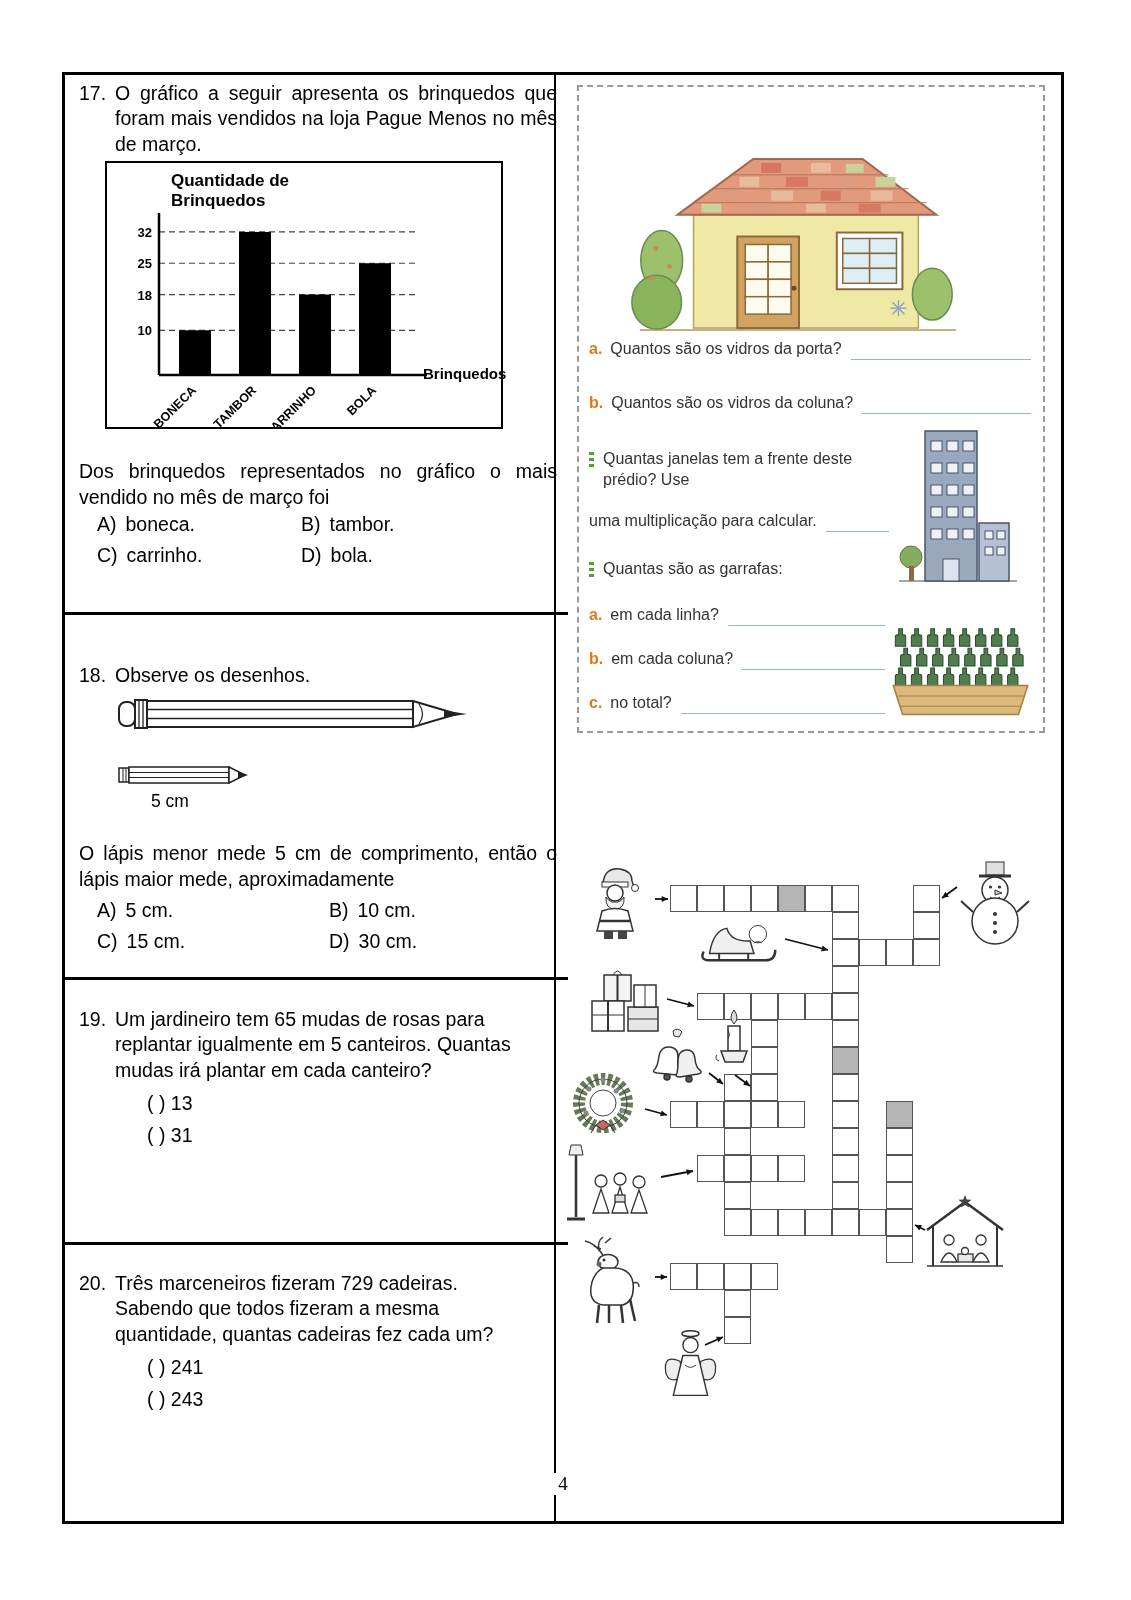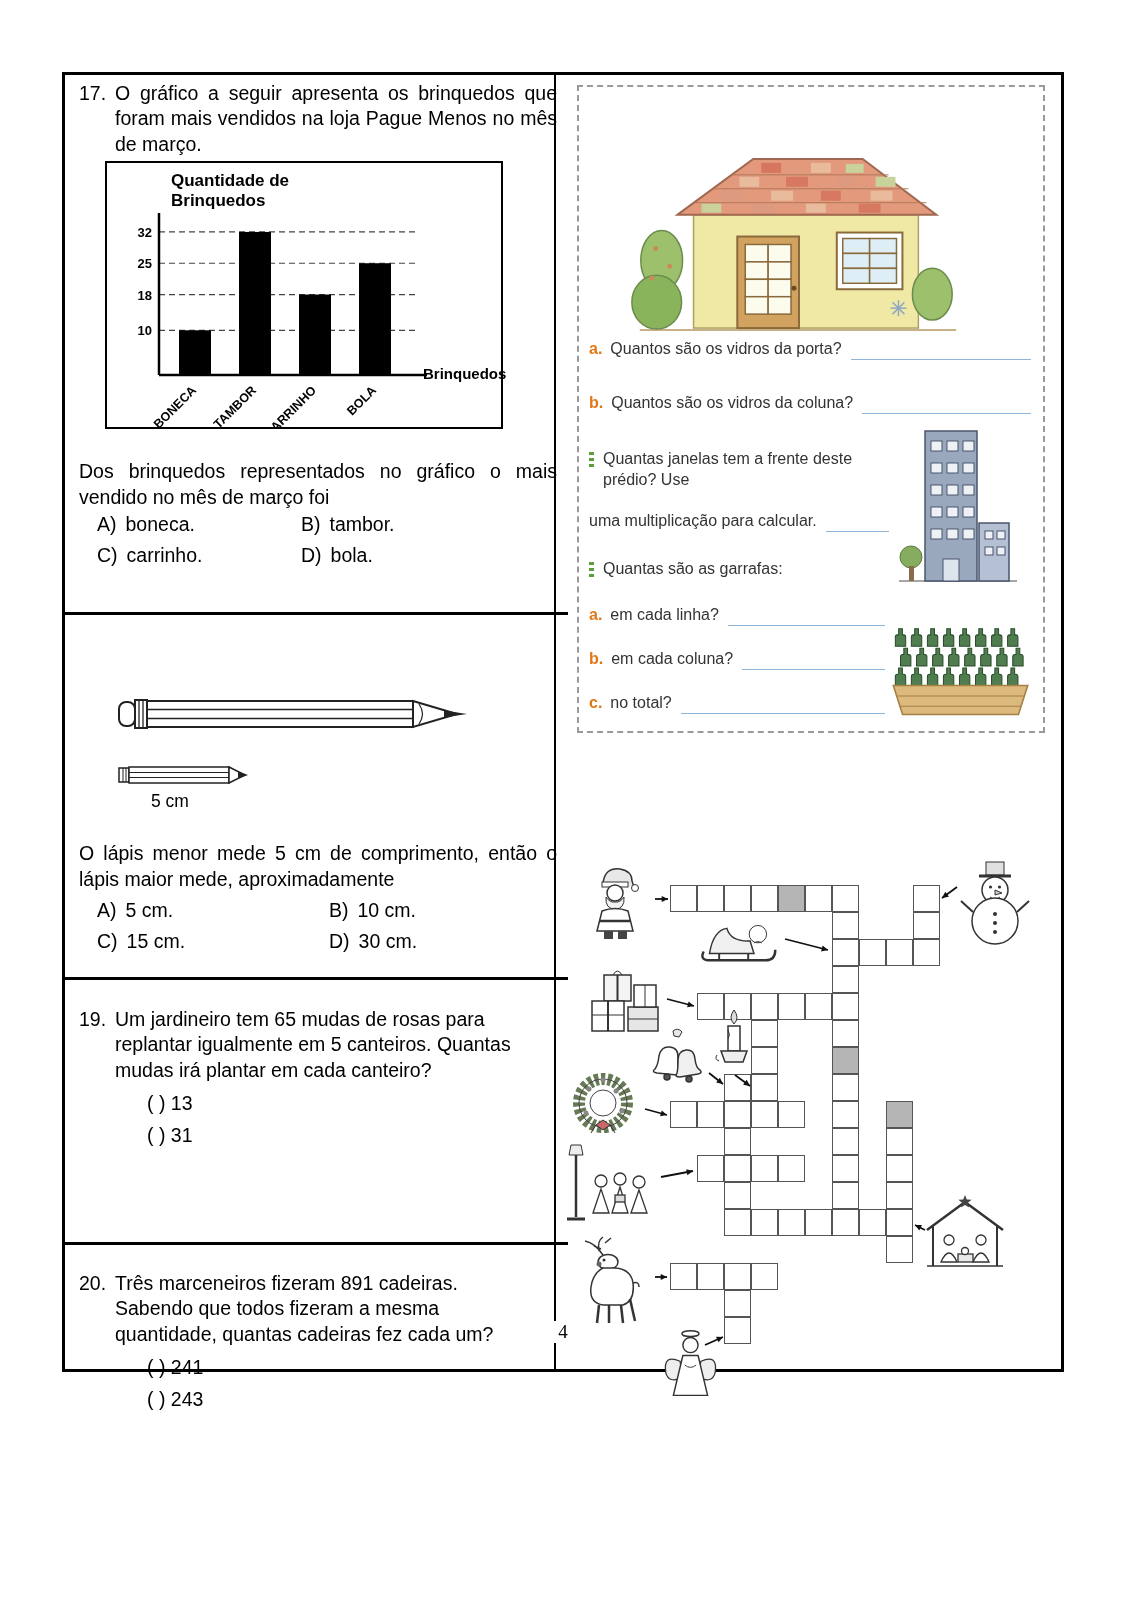--- a/index.html
+++ b/index.html
@@ -1,19 +1,19 @@
 <!DOCTYPE html>
 <html><head>
 <meta charset="utf-8">
 <style>
   *{margin:0;padding:0;box-sizing:border-box}
   html,body{width:1131px;height:1600px;background:#fff;overflow:hidden}
   body{font-family:"Liberation Sans",sans-serif;color:#000;position:relative}
   .sheet{position:absolute;inset:0;background:#fff}
-  .frame{position:absolute;left:62px;top:72px;width:1002px;height:1300px;border:3px solid #000;background:#fff}
+  .frame{position:absolute;left:62px;top:72px;width:1002px;height:1452px;border:3px solid #000;background:#fff}
   .col-left{position:absolute;left:14px;top:0;width:478px;height:100%}
   .vline{position:absolute;left:489px;top:0;width:2px;height:100%;background:#000}
   .col-right{position:absolute;left:498px;top:0;width:496px;height:100%}
   .pagenum{position:absolute;bottom:26px;left:50%;transform:translateX(-50%);background:#fff;padding:0 14px;font-size:19px;font-family:"Liberation Serif",serif}
 
   
   .ablock{position:absolute;left:0;width:100%}
   .qrow{display:flex;align-items:flex-start}
   .qnum{flex:0 0 36px;font-size:19.5px;line-height:1.3}
   .qtext{flex:1;font-size:19.5px;line-height:1.3}
@@ -109,20 +109,26 @@
             <span>carrinho.</span>
           </div>
           <div class="opt">
             <span>D)</span>
             <span>bola.</span>
           </div>
         </div>
 
       <div class="hr" style="top:537px"></div>
 
+      <div class="ablock" style="top:588px">
+        <div class="qrow">
+          <span class="qnum">18.</span>
+          <p class="qtext">Observe os desenhos.</p>
+        </div>
+      </div>
 
       <div class="pencil-wrap" style="top:620px;left:34px">
         <svg viewBox="0 0 370 38" width="370" height="38">
           <rect x="6" y="7" width="16" height="24" rx="7" fill="#fff" stroke="#222" stroke-width="2"></rect>
           <rect x="22" y="5" width="12" height="28" fill="#fff" stroke="#222" stroke-width="2"></rect>
           <line x1="26" y1="5" x2="26" y2="33" stroke="#222" stroke-width="1.3"></line>
           <line x1="30" y1="5" x2="30" y2="33" stroke="#222" stroke-width="1.3"></line>
           <rect x="34" y="6" width="266" height="26" fill="#fff" stroke="#222" stroke-width="2"></rect>
           <line x1="34" y1="14.5" x2="300" y2="14.5" stroke="#222" stroke-width="1.3"></line>
           <line x1="34" y1="23.5" x2="300" y2="23.5" stroke="#222" stroke-width="1.3"></line>
@@ -177,21 +183,21 @@
             <div class="copt">(  ) 13</div>
             <div class="copt">(  ) 31</div>
           </div>
       </div>
 
       <div class="hr" style="top:1167px"></div>
 
       <div class="ablock" style="top:1196px">
         <div class="qrow">
           <span class="qnum">20.</span>
-          <p class="qtext qtext-narrow">Três marceneiros fizeram 891 cadeiras. Sabendo que todos fizeram a mesma quantidade, quantas cadeiras fez cada um?</p>
+          <p class="qtext qtext-narrow">Três marceneiros fizeram 729 cadeiras. Sabendo que todos fizeram a mesma quantidade, quantas cadeiras fez cada um?</p>
         </div>
         <div id="optsQ20" style="margin-left:36px;margin-top:6px">
             <div class="copt">(  ) 241</div>
             <div class="copt">(  ) 243</div>
           </div>
       </div>
     </section>
 
     <div class="vline"></div>
 

